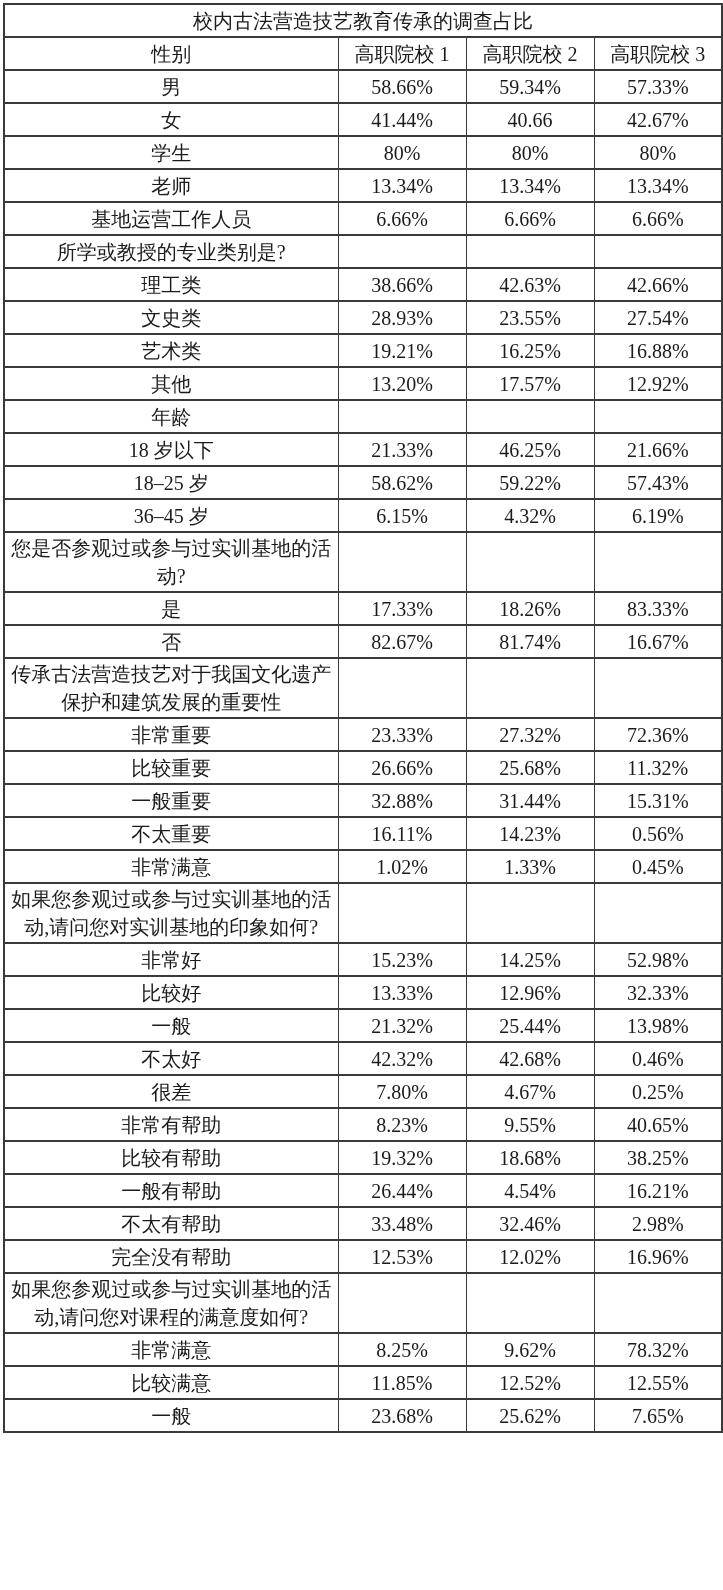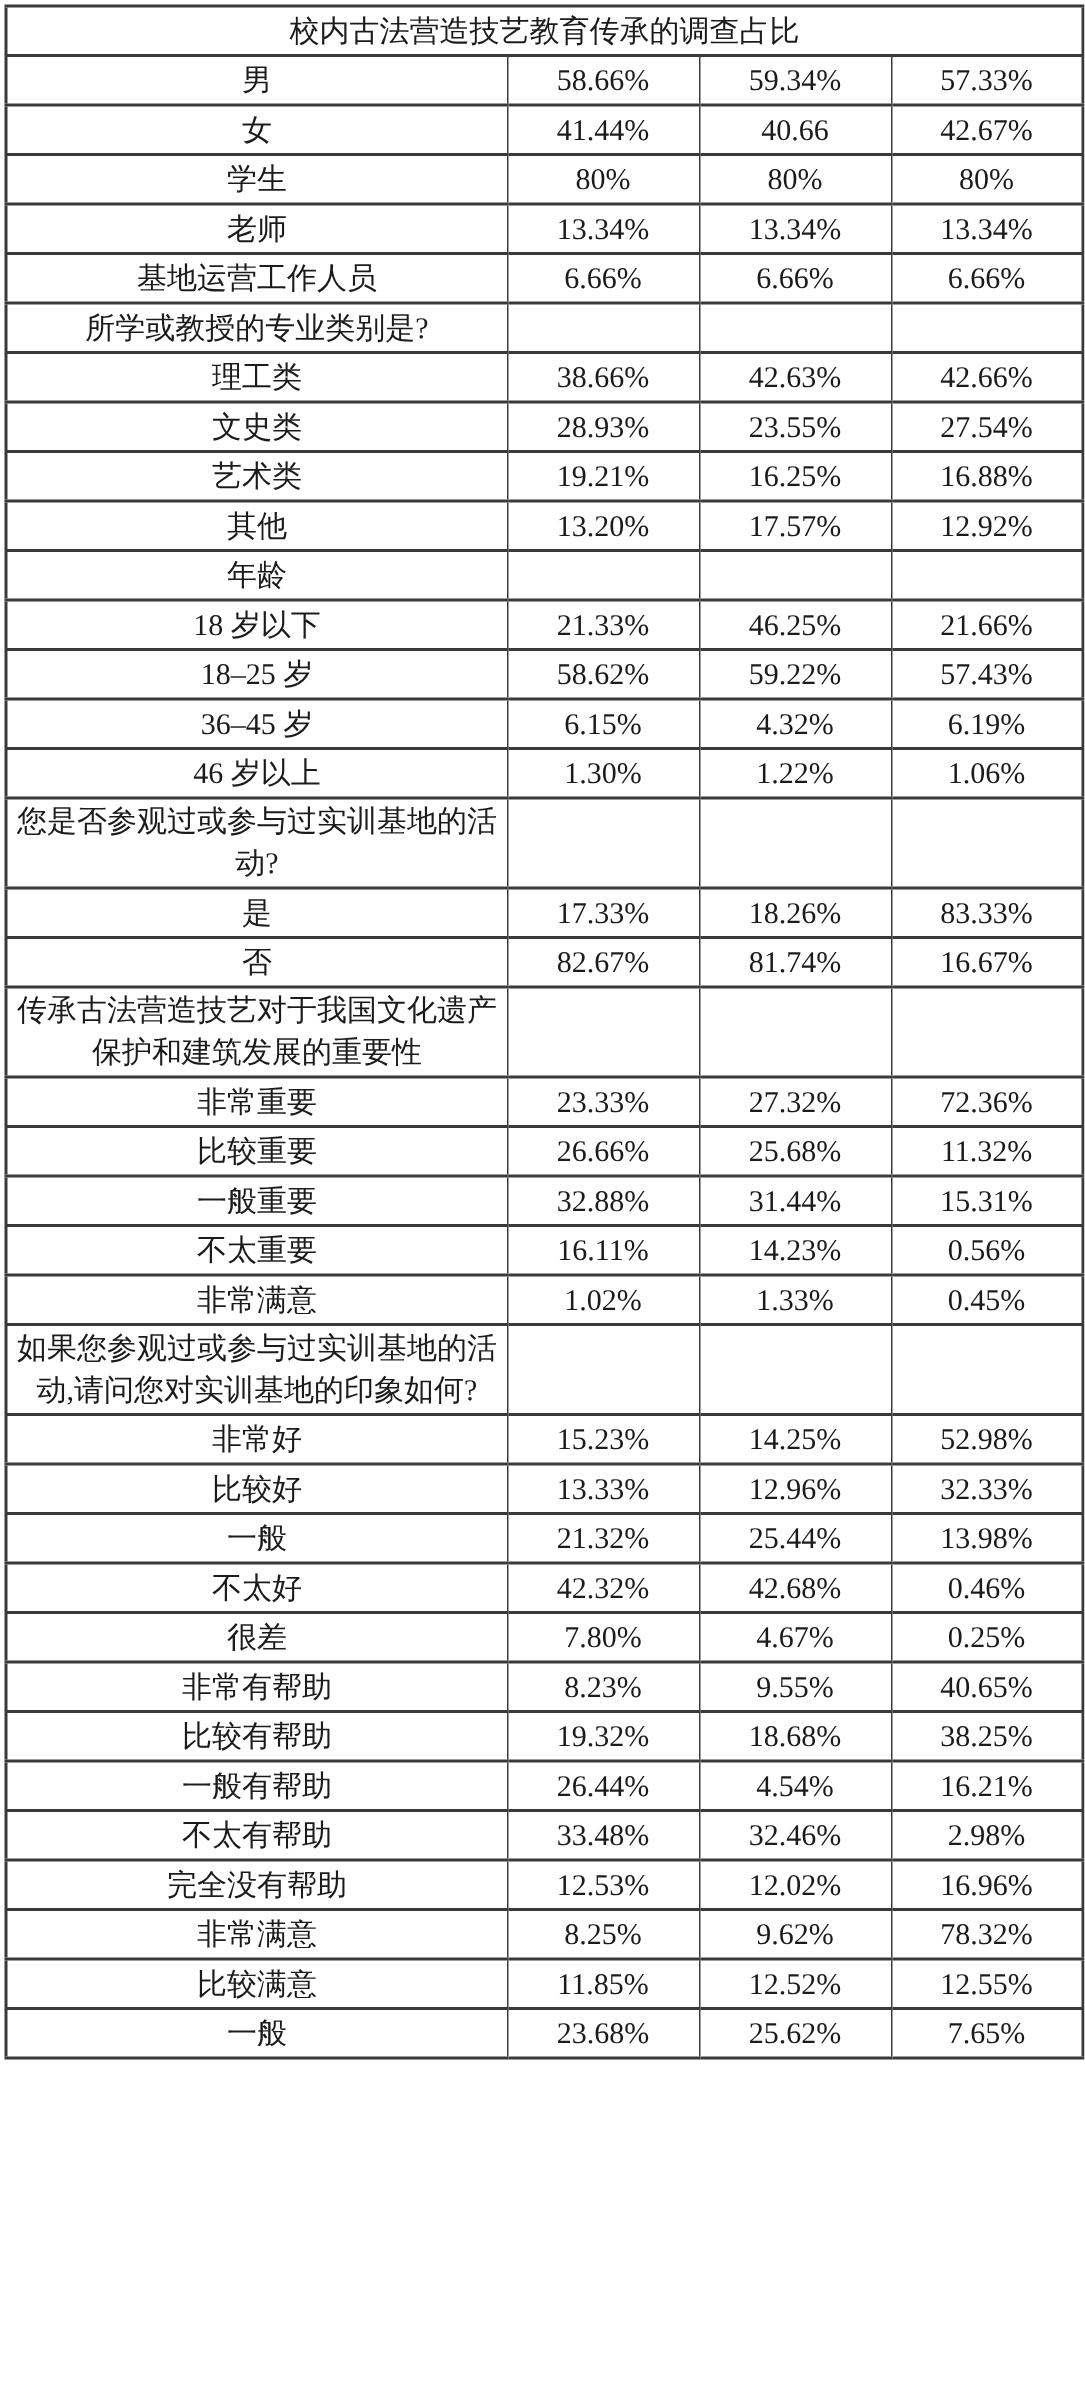--- a/index.html
+++ b/index.html
@@ -55,20 +55,26 @@
       <col style="width: 334px;">
       <col style="width: 128px;">
       <col style="width: 128px;">
       <col style="width: 128px;">
     </colgroup>
     <tbody>
       <tr>
         <td colspan="4" class="title-cell">校内古法营造技艺教育传承的调查占比</td>
       </tr>
 
+    <tr>
+          <td class="label-cell">性别</td>
+          <td class="value-cell">高职院校 1</td>
+          <td class="value-cell">高职院校 2</td>
+          <td class="value-cell">高职院校 3</td>
+        </tr>
         <tr>
           <td class="label-cell">男</td>
           <td class="value-cell">58.66%</td>
           <td class="value-cell">59.34%</td>
           <td class="value-cell">57.33%</td>
         </tr>
         <tr>
           <td class="label-cell">女</td>
           <td class="value-cell">41.44%</td>
           <td class="value-cell">40.66</td>
@@ -140,26 +146,20 @@
           <td class="value-cell">59.22%</td>
           <td class="value-cell">57.43%</td>
         </tr>
         <tr>
           <td class="label-cell">36–45 岁</td>
           <td class="value-cell">6.15%</td>
           <td class="value-cell">4.32%</td>
           <td class="value-cell">6.19%</td>
         </tr>
         <tr>
-          <td class="label-cell">46 岁以上</td>
-          <td class="value-cell">1.30%</td>
-          <td class="value-cell">1.22%</td>
-          <td class="value-cell">1.06%</td>
-        </tr>
-        <tr>
           <td class="label-cell">您是否参观过或参与过实训基地的活动?</td>
           <td class="value-cell"></td>
           <td class="value-cell"></td>
           <td class="value-cell"></td>
         </tr>
         <tr>
           <td class="label-cell">是</td>
           <td class="value-cell">17.33%</td>
           <td class="value-cell">18.26%</td>
           <td class="value-cell">83.33%</td>
@@ -264,20 +264,26 @@
           <td class="label-cell">不太有帮助</td>
           <td class="value-cell">33.48%</td>
           <td class="value-cell">32.46%</td>
           <td class="value-cell">2.98%</td>
         </tr>
         <tr>
           <td class="label-cell">完全没有帮助</td>
           <td class="value-cell">12.53%</td>
           <td class="value-cell">12.02%</td>
           <td class="value-cell">16.96%</td>
+        </tr>
+        <tr>
+          <td class="label-cell">如果您参观过或参与过实训基地的活动,请问您对课程的满意度如何?</td>
+          <td class="value-cell"></td>
+          <td class="value-cell"></td>
+          <td class="value-cell"></td>
         </tr>
         <tr>
           <td class="label-cell">非常满意</td>
           <td class="value-cell">8.25%</td>
           <td class="value-cell">9.62%</td>
           <td class="value-cell">78.32%</td>
         </tr>
         <tr>
           <td class="label-cell">比较满意</td>
           <td class="value-cell">11.85%</td>

